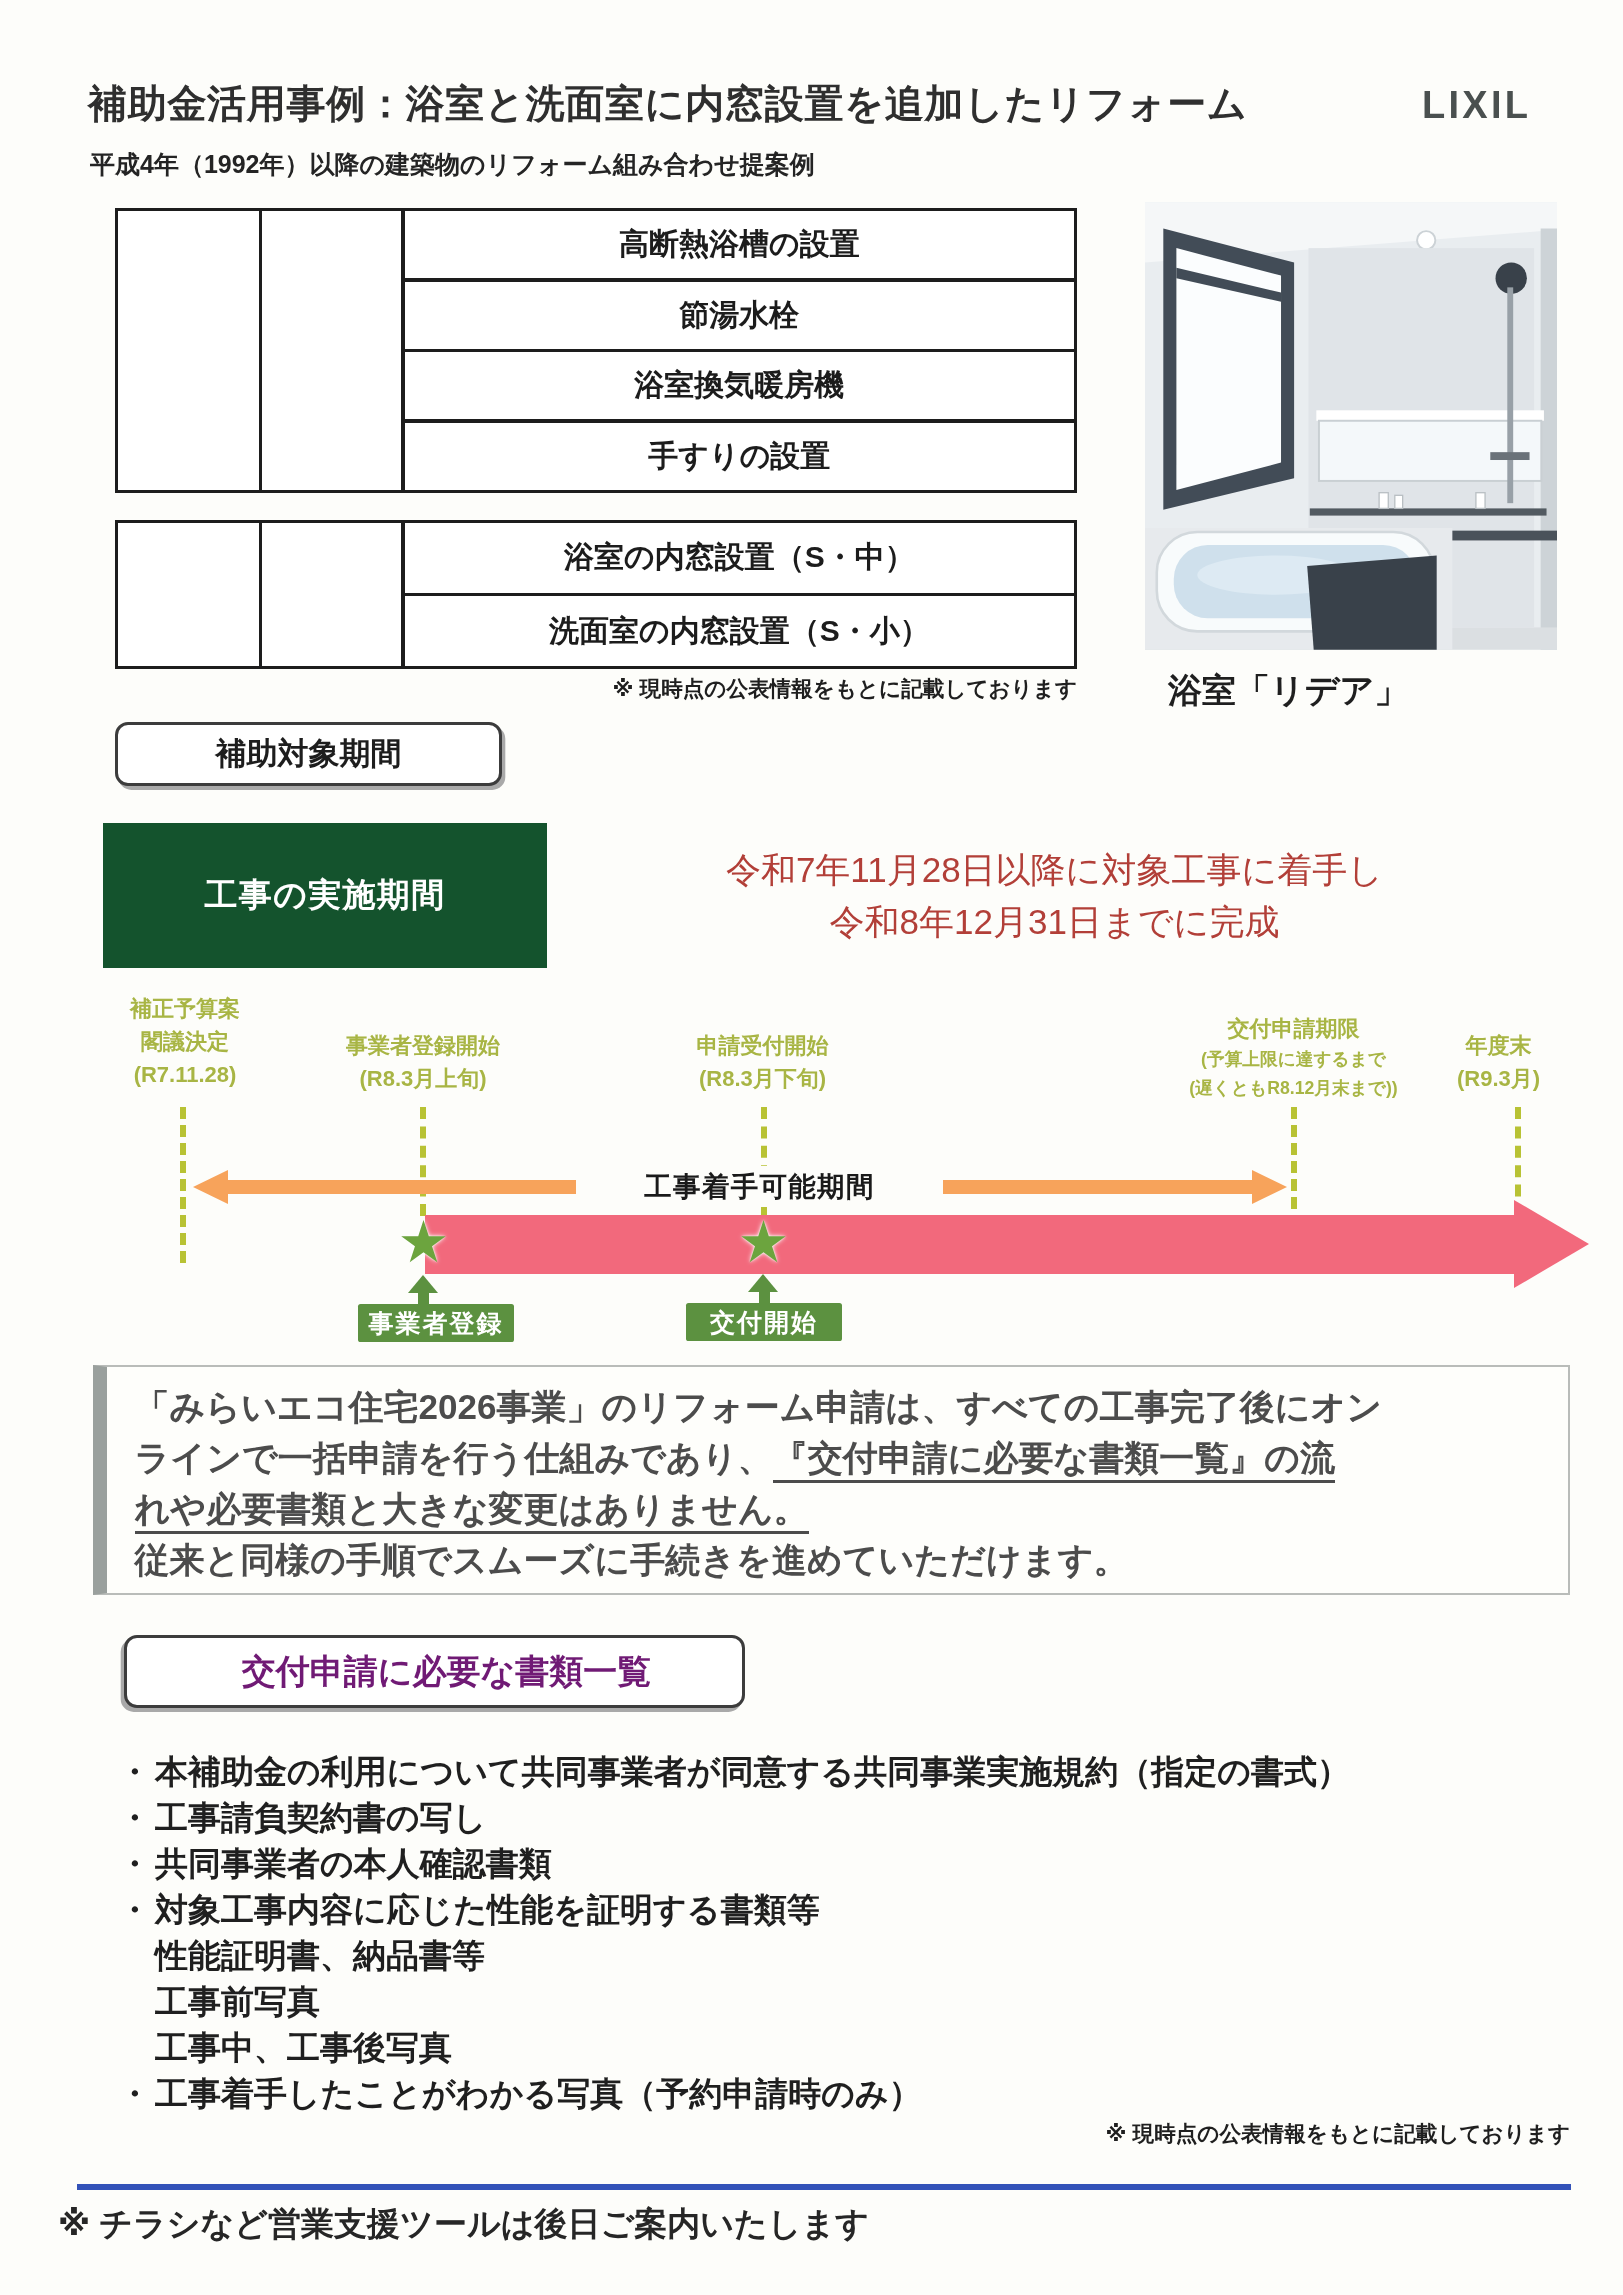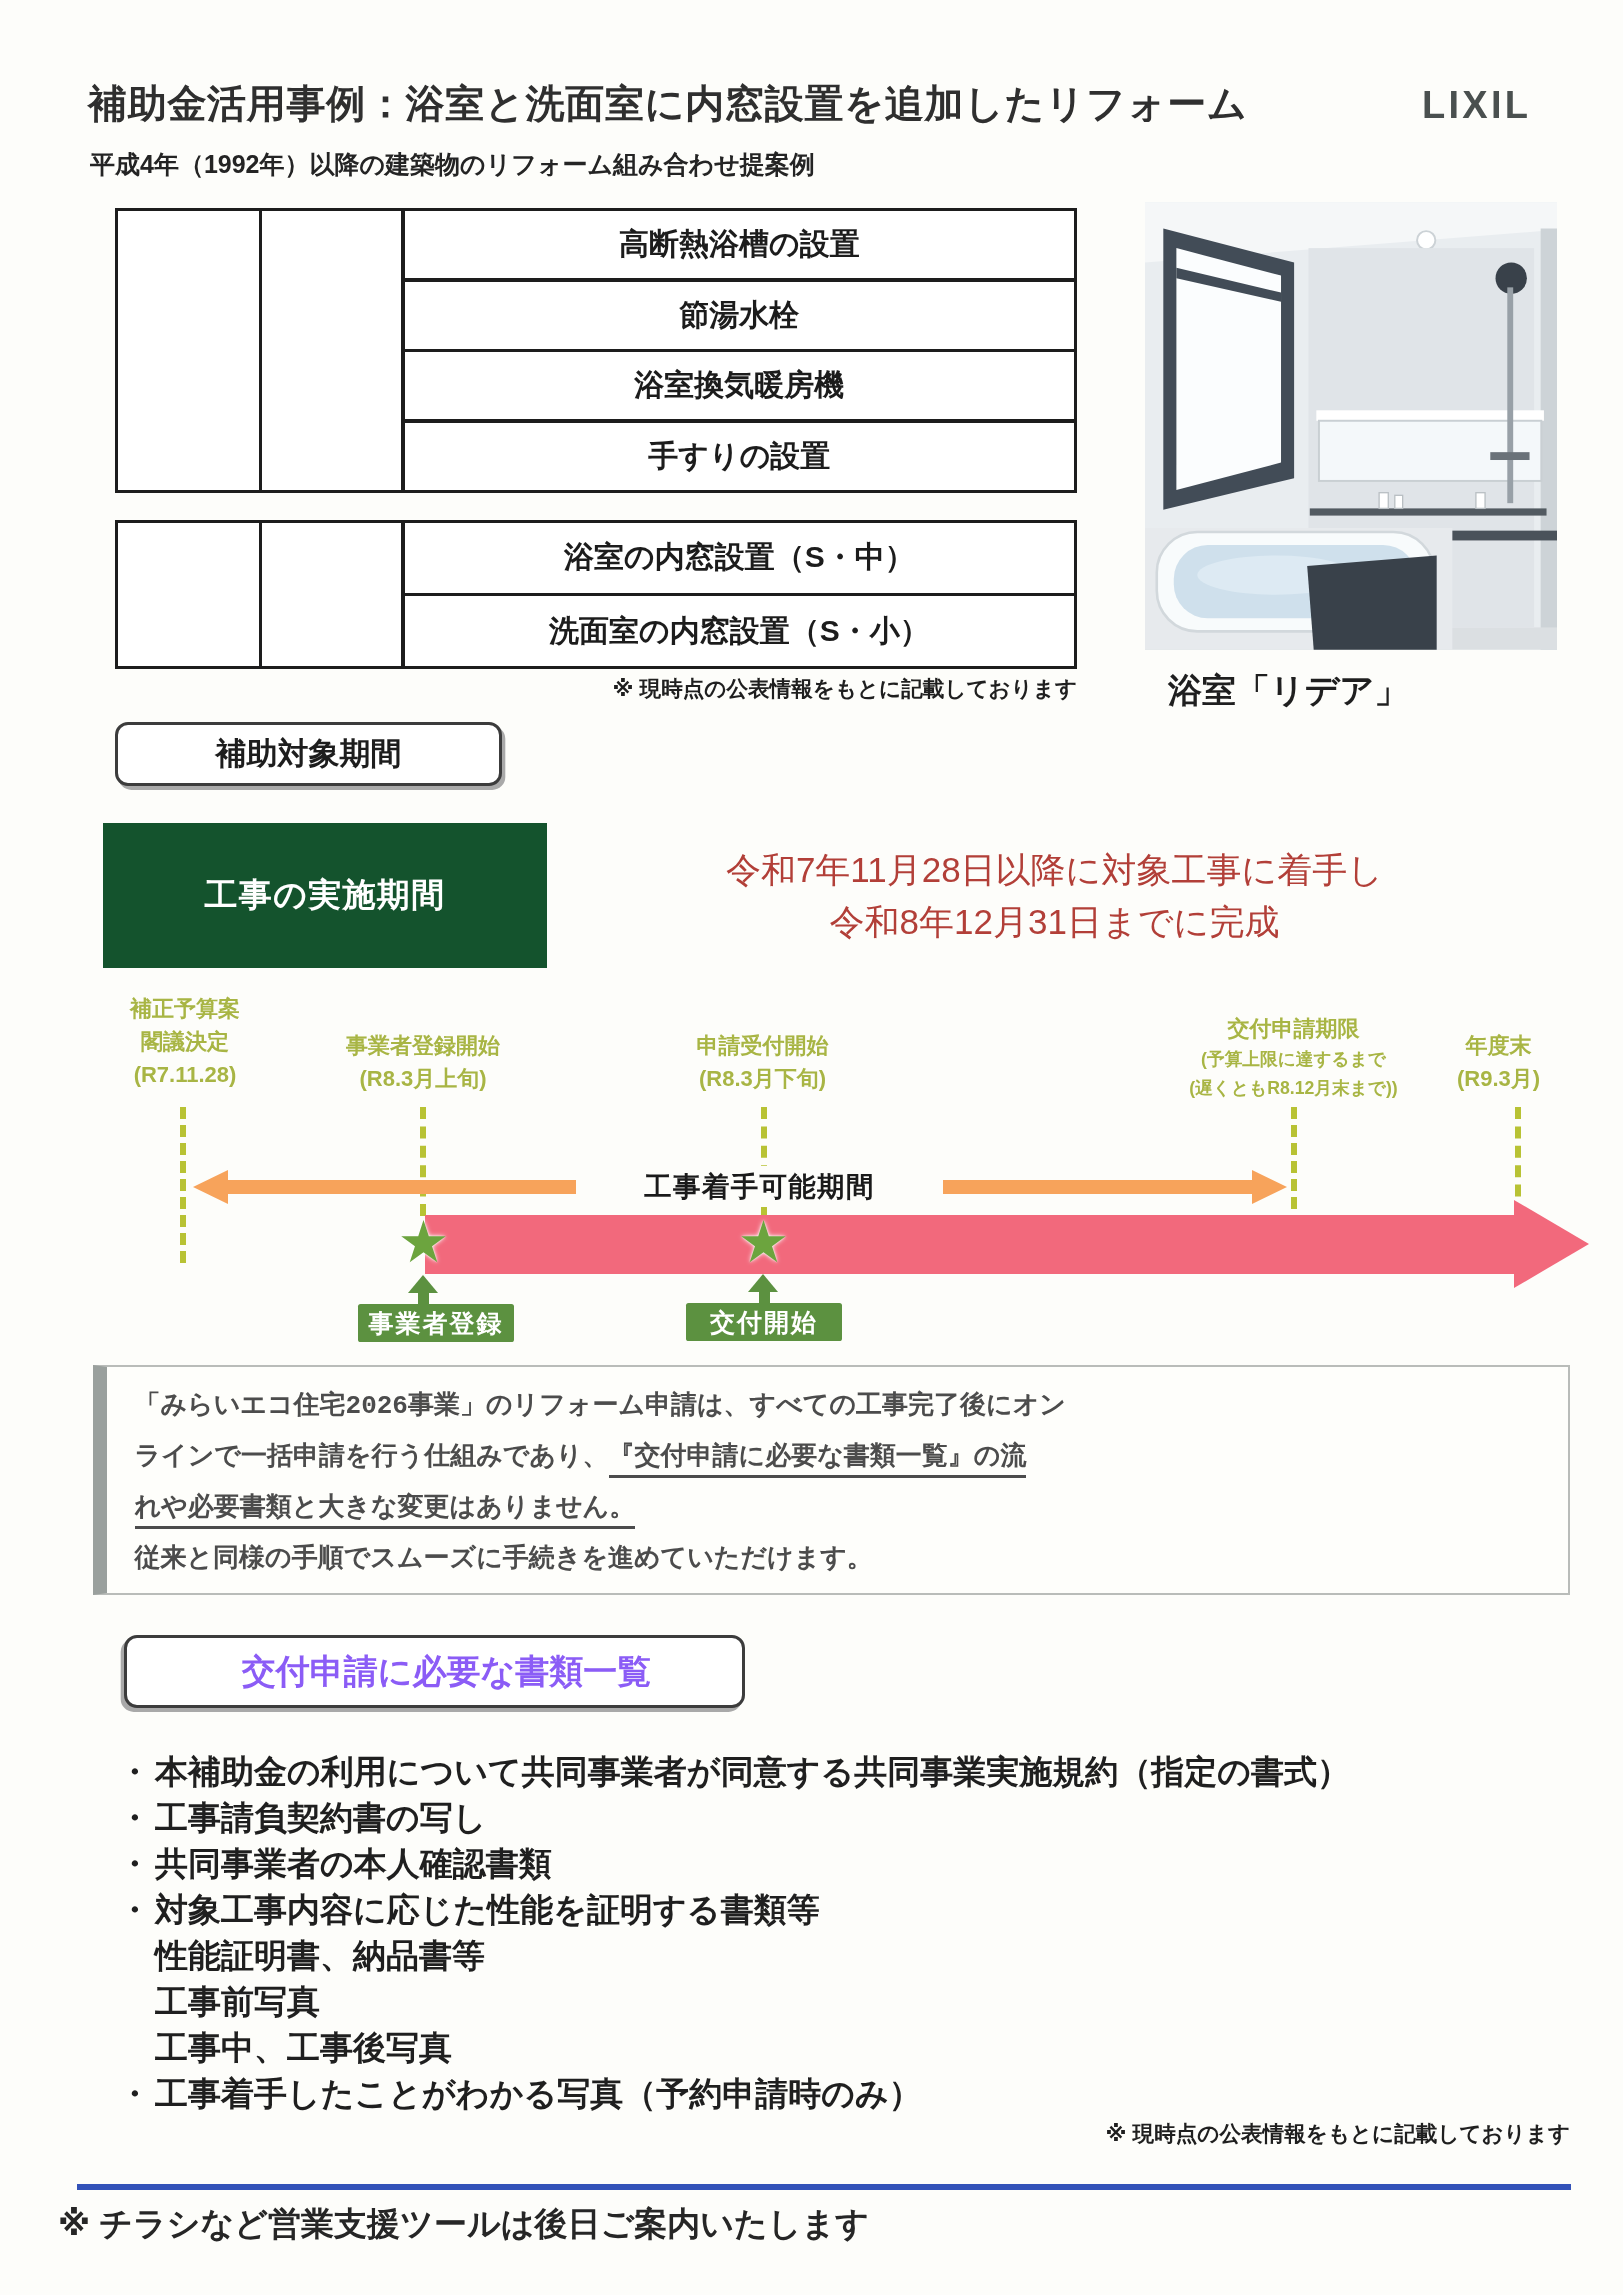--- a/index.html
+++ b/index.html
@@ -46,21 +46,21 @@
   .photo{left:1145px;top:202px;width:412px;height:448px;}
   .caption{left:1168px;top:668px;font-size:34px;font-weight:bold;color:#1f1f1f;}
 
   
   .hbox{
     box-sizing:border-box;border:3.9px solid #3c3c3c;border-radius:13px;background:#fff;
     display:flex;align-items:center;justify-content:center;
     box-shadow:3.3px 3.9px 0 #a9a9a9;
   }
   .hbox1{left:115px;top:722px;width:387px;height:64px;font-size:31px;font-weight:bold;color:#1d1d1d;}
-  .hbox2{left:124px;top:1635px;width:621px;height:73px;font-size:34px;font-weight:bold;color:#8b5cf6;box-shadow:-3.3px 3.9px 0 #a9a9a9;padding-left:24px;}
+  .hbox2{left:124px;top:1635px;width:621px;height:73px;font-size:34px;font-weight:bold;color:#701a75;box-shadow:-3.3px 3.9px 0 #a9a9a9;padding-left:24px;}
 
   
   .tealbox{
     left:103px;top:823px;width:444px;height:145px;background:#14532d;
     display:flex;align-items:center;justify-content:center;
     color:#fff;font-size:33px;font-weight:bold;letter-spacing:1.3px;
   }
   .redtext{
     left:662px;top:844px;width:785px;text-align:center;
     color:#b23f38;font-size:35px;font-weight:normal;line-height:52px;
@@ -89,21 +89,21 @@
     position:absolute;background:#5c9140;border-radius:2.6px;color:#fff;
     display:flex;align-items:center;justify-content:center;
     font-size:25px;font-weight:bold;letter-spacing:2px;height:38px;width:156px;
   }
 
   
   .noteblock{
     left:93px;top:1365px;width:1477px;height:230px;box-sizing:border-box;
     border:2px solid #b9bcb9;border-left:14.4px solid #9aa09d;background:#fefefb;
     padding:14.4px 23.6px 0 27.5px;
-    font-size:26px;font-weight:bold;color:#4c4c4c;line-height:51px;font-family:Liberation Mono, monospace;
+    font-size:35px;font-weight:bold;color:#4c4c4c;line-height:51px;
   }
   .noteblock .u{border-bottom:3.9px solid #4c4c4c;padding-bottom:2.6px;}
 
   
   .doclist{left:118px;top:1729px;width:1470px;margin-top:20px;}
   .doc-row{line-height:46px;font-size:33px;font-weight:bold;color:#1f1f1f;white-space:nowrap;}
   .doc-row .pfx{display:inline-block;width:37px;}
   .note2{left:785px;top:2119px;width:785px;text-align:right;font-size:21.6px;font-weight:bold;color:#1f1f1f;}
 
   

